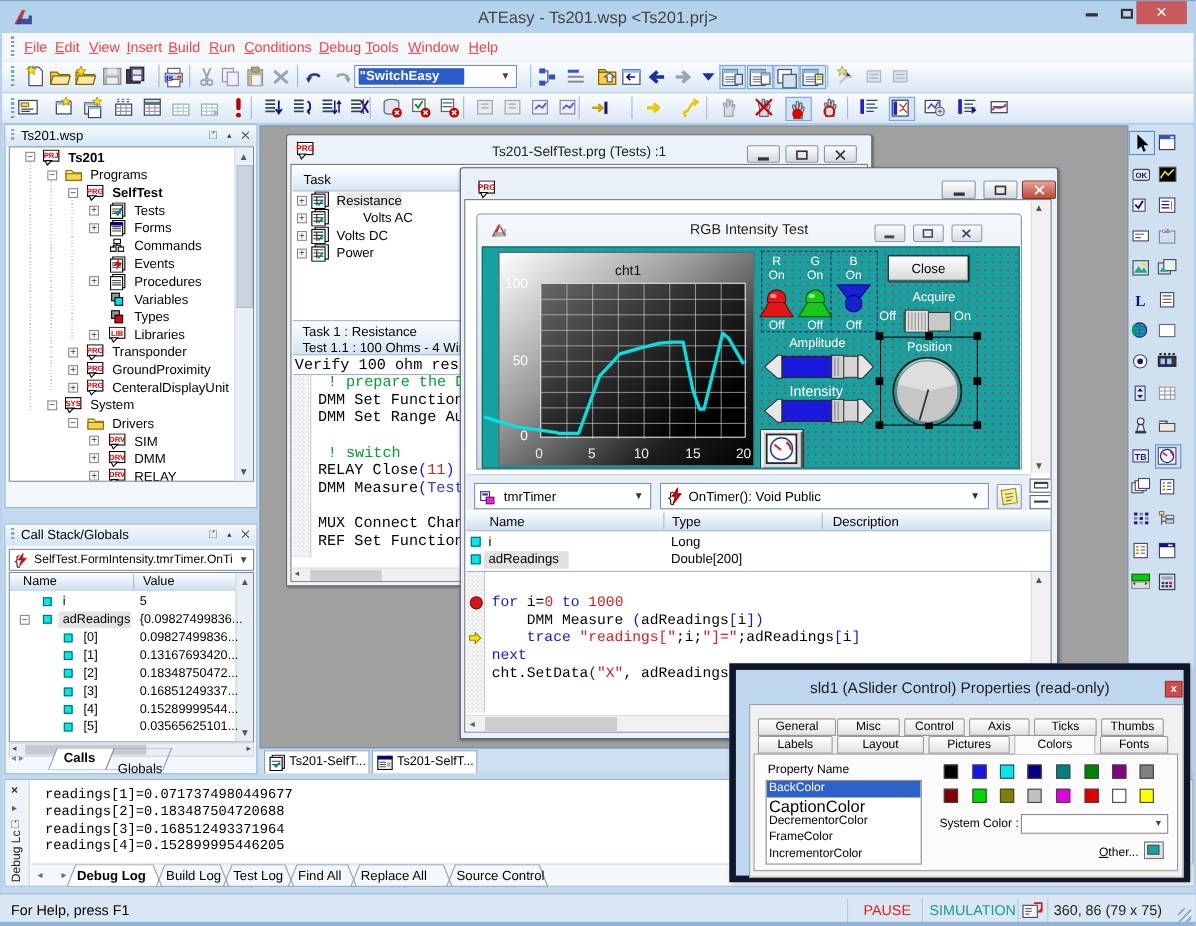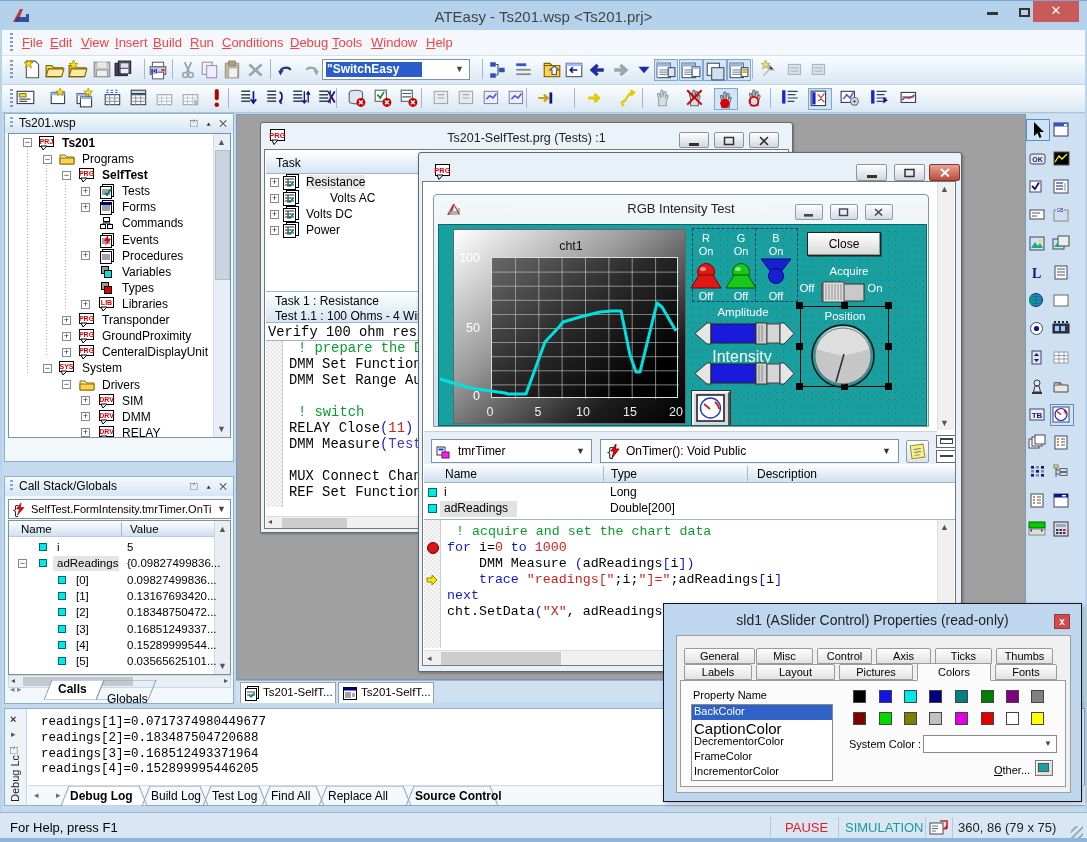--- a/index.html
+++ b/index.html
@@ -786,21 +786,21 @@
 <div class="abs" style="left:269px;top:81px;width:70px;text-align:center;font-size:11.5px;color:#fff">Amplitude</div>
 <svg class="abs" style="left:255px;top:97px" width="101" height="23" viewBox="0 0 101 23">
             <path d="M17 1 L17 22 L13 22 L1 11.5 L13 1 Z" fill="#e6e6e6" stroke="#333"></path>
             <rect x="17" y="2" width="45" height="19" fill="#1a1adc" stroke="#222"></rect>
             <rect x="62" y="1" width="11" height="21" fill="#cfcfcf" stroke="#333"></rect>
             <line x1="65" y1="3" x2="65" y2="20" stroke="#888"></line>
             <line x1="68" y1="3" x2="68" y2="20" stroke="#888"></line>
             <rect x="73" y="2" width="13" height="19" fill="#d6d6d6" stroke="#444"></rect>
             <path d="M86 1 L86 22 L90 22 L100 11.5 L90 1 Z" fill="#e6e6e6" stroke="#333"></path>
           </svg>
-<div class="abs" style="left:271px;top:123px;width:64px;text-align:center;font-size:16px;color:#fff">Intensity</div>
+<div class="abs" style="left:271px;top:123px;width:64px;text-align:center;font-size:13px;color:#fff">Intensity</div>
 <svg class="abs" style="left:255px;top:137px" width="101" height="23" viewBox="0 0 101 23">
             <path d="M17 1 L17 22 L13 22 L1 11.5 L13 1 Z" fill="#e6e6e6" stroke="#333"></path>
             <rect x="17" y="2" width="45" height="19" fill="#1a1adc" stroke="#222"></rect>
             <rect x="62" y="1" width="11" height="21" fill="#cfcfcf" stroke="#333"></rect>
             <line x1="65" y1="3" x2="65" y2="20" stroke="#888"></line>
             <line x1="68" y1="3" x2="68" y2="20" stroke="#888"></line>
             <rect x="73" y="2" width="13" height="19" fill="#d6d6d6" stroke="#444"></rect>
             <path d="M86 1 L86 22 L90 22 L100 11.5 L90 1 Z" fill="#e6e6e6" stroke="#333"></path>
           </svg>
 <div class="abs" style="left:361px;top:81px;width:89px;height:81px;border:1px solid #000;"></div>
@@ -871,21 +871,20 @@
 <div class="abs" style="left:17px;top:319px;width:77px;height:16px;background:#e2e2e2;"></div>
 <div class="abs" style="left:5px;top:322px;width:9px;height:9px;background:#00e8e8;border:1px solid #006a6a;"></div>
 <div class="abs" style="left:21px;top:319px;font-size:12px;">adReadings</div>
 <div class="abs" style="left:187px;top:319px;font-size:12px;">Double[200]</div>
 <div class="abs" style="left:1px;top:337px;width:532px;height:1px;background:#9db4ca;"></div>
 <div class="abs" style="left:1px;top:338px;width:17px;height:128px;background:repeating-conic-gradient(#e8e8e8 0% 25%, #f8f8f8 0% 50%) 0 0/4px 4px;border-right:1px solid #ccc;"></div>
 <div class="abs" style="left:4px;top:360px;width:12px;height:12px;border-radius:50%;background:#d81616;border:1px solid #700;"></div>
 <svg class="abs" style="left:2px;top:391px" width="14" height="14" viewBox="0 0 14 14">
         <path d="M2 5 L7 5 L7 2 L12 7 L7 12 L7 9 L2 9 Z" fill="#ffe800" stroke="#888800"></path>
       </svg>
-<div class="abs mono" style="left:33px;top:342px;font-size:13.3px;white-space:pre"><span style="color:#089e2d">! acquire and set the chart data</span></div>
 <div class="abs mono" style="left:24px;top:358px;font-size:13.3px;white-space:pre"><span style="color:#1616c8">for</span><span style="color:#000"> i=</span><span style="color:#d02020">0</span><span style="color:#1616c8"> to </span><span style="color:#d02020">1000</span></div>
 <div class="abs mono" style="left:24px;top:374px;font-size:13.3px;white-space:pre"><span style="color:#000">    DMM Measure </span><span style="color:#1616c8">(</span><span style="color:#000">adReadings</span><span style="color:#1616c8">[</span><span style="color:#000">i</span><span style="color:#1616c8">])</span></div>
 <div class="abs mono" style="left:24px;top:390px;font-size:13.3px;white-space:pre"><span style="color:#000">    </span><span style="color:#1616c8">trace </span><span style="color:#d02020">"readings["</span><span style="color:#000">;i;</span><span style="color:#d02020">"]="</span><span style="color:#000">;adReadings</span><span style="color:#1616c8">[</span><span style="color:#000">i</span><span style="color:#1616c8">]</span></div>
 <div class="abs mono" style="left:24px;top:406px;font-size:13.3px;white-space:pre"><span style="color:#1616c8">next</span></div>
 <div class="abs mono" style="left:24px;top:422px;font-size:13.3px;white-space:pre"><span style="color:#000">cht.SetData</span><span style="color:#1616c8">(</span><span style="color:#d02020">"X"</span><span style="color:#000">, adReadings</span><span style="color:#1616c8">)</span></div>
 <div class="abs" style="left:514px;top:338px;width:17px;height:128px;background:#f0f0f0;border-left:1px solid #ddd;">
         <div class="abs" style="left:2px;top:2px;font-size:9px;color:#555">▲</div>
       </div>
 <div class="abs" style="left:1px;top:468px;width:532px;height:16px;background:#f0f0f0;border-top:1px solid #ddd;">
         <div class="abs" style="left:3px;top:2px;font-size:9px;color:#555">◂</div>
@@ -1063,42 +1062,42 @@
         <path d="M175 20 L183 0 L231 0 L239 20 Z" fill="none" stroke="#8aa0b8"></path>
         <path d="M234 20 L242 0 L288 0 L296 20 Z" fill="none" stroke="#8aa0b8"></path>
         <path d="M291 20 L299 0 L375 0 L383 20 Z" fill="none" stroke="#8aa0b8"></path>
         <path d="M378 20 L386 0 L462 0 L470 20 Z" fill="none" stroke="#8aa0b8"></path>
       </svg>
       <span class="abs" style="left:42px;top:3px;font-size:12px;font-weight:bold;white-space:nowrap">Debug Log</span>
       <span class="abs" style="left:123px;top:3px;font-size:12px;font-weight:normal;white-space:nowrap">Build Log</span>
       <span class="abs" style="left:184px;top:3px;font-size:12px;font-weight:normal;white-space:nowrap">Test Log</span>
       <span class="abs" style="left:243px;top:3px;font-size:12px;font-weight:normal;white-space:nowrap">Find All</span>
       <span class="abs" style="left:300px;top:3px;font-size:12px;font-weight:normal;white-space:nowrap">Replace All</span>
-      <span class="abs" style="left:387px;top:3px;font-size:12px;font-weight:bold;white-space:nowrap">Source Control</span>
+      <span class="abs" style="left:387px;top:3px;font-size:12px;font-weight:normal;white-space:nowrap">Source Control</span>
   </div>
 </div>
 
 <div id="status" class="abs" style="left:0;top:812px;width:1087px;height:30px;background:#d9e7f4;border-top:1px solid #9cb8d2;">
   <div class="abs" style="left:10px;top:7px;font-size:13px">For Help, press F1</div>
   <div class="abs" style="left:770px;top:4px;width:1px;height:22px;background:#b6c8da"></div>
   <div class="abs" style="left:838px;top:4px;width:1px;height:22px;background:#b6c8da"></div>
   <div class="abs" style="left:925px;top:4px;width:1px;height:22px;background:#b6c8da"></div>
   <div class="abs" style="left:952px;top:4px;width:1px;height:22px;background:#b6c8da"></div>
   <div class="abs" style="left:785px;top:7px;font-size:13px;color:#e02020;">PAUSE</div>
   <div class="abs" style="left:845px;top:7px;font-size:13px;color:#1a9a9a;">SIMULATION</div>
   <svg class="abs" style="left:928px;top:6px" width="22" height="18" viewBox="0 0 22 18">
       <rect x="2" y="4" width="13" height="11" fill="#fff" stroke="#445"></rect>
       <path d="M4 7 h6 M4 9.5 h6 M4 12 h4" stroke="#667"></path>
       <path d="M12 2 h7 v7" fill="none" stroke="#c22" stroke-width="1.6"></path>
       <path d="M19 6 l0 4 -4 0" fill="#c22" stroke="#c22"></path>
     </svg>
   <div class="abs" style="left:958px;top:7px;font-size:13px;color:#222;">360, 86 (79 x 75)</div>
   <div class="abs" style="right:4px;bottom:4px;width:12px;height:12px;background:repeating-linear-gradient(135deg,transparent 0 3px,#9ab0c6 3px 5px);"></div>
 </div>
-<div id="props" class="abs" style="left:663px;top:603px;width:419px;height:199px;background:#bed7ee;border:1px solid #0f172a;box-shadow:2px 2px 5px rgba(0,0,0,0.25);">
+<div id="props" class="abs" style="left:663px;top:603px;width:419px;height:199px;background:#bed7ee;border:6px solid #0f172a;box-shadow:2px 2px 5px rgba(0,0,0,0.25);">
 <div class="abs" style="left:0;top:8px;width:100%;text-align:center;font-size:14px;color:#222">sld1 (ASlider Control) Properties (read-only)</div>
 <div class="abs" style="left:390px;top:10px;width:16px;height:15px;background:#d24b4b;border:1px solid #9d3535;color:#fff;font-size:10px;font-weight:bold;text-align:center;line-height:14px;">x</div>
 <div class="abs" style="left:12px;top:31px;width:395px;height:158px;background:#f0f0f0;border:1px solid #9f9f9f;">
 <div class="abs" style="left:3px;top:44px;width:386px;height:107px;background:#fbfbfb;border:1px solid #9a9a9a;"></div>
 <div class="abs" style="left:7px;top:12px;width:71px;height:16px;background:linear-gradient(#fefefe,#e2e2e2);border:1px solid #9a9a9a;border-radius:2px 2px 0 0;font-size:11px;text-align:center;padding-top:1px;">General</div>
 <div class="abs" style="left:79px;top:12px;width:57px;height:16px;background:linear-gradient(#fefefe,#e2e2e2);border:1px solid #9a9a9a;border-radius:2px 2px 0 0;font-size:11px;text-align:center;padding-top:1px;">Misc</div>
 <div class="abs" style="left:140px;top:12px;width:55px;height:16px;background:linear-gradient(#fefefe,#e2e2e2);border:1px solid #9a9a9a;border-radius:2px 2px 0 0;font-size:11px;text-align:center;padding-top:1px;">Control</div>
 <div class="abs" style="left:199px;top:12px;width:55px;height:16px;background:linear-gradient(#fefefe,#e2e2e2);border:1px solid #9a9a9a;border-radius:2px 2px 0 0;font-size:11px;text-align:center;padding-top:1px;">Axis</div>
 <div class="abs" style="left:258px;top:12px;width:57px;height:16px;background:linear-gradient(#fefefe,#e2e2e2);border:1px solid #9a9a9a;border-radius:2px 2px 0 0;font-size:11px;text-align:center;padding-top:1px;">Ticks</div>
 <div class="abs" style="left:319px;top:12px;width:57px;height:16px;background:linear-gradient(#fefefe,#e2e2e2);border:1px solid #9a9a9a;border-radius:2px 2px 0 0;font-size:11px;text-align:center;padding-top:1px;">Thumbs</div>

